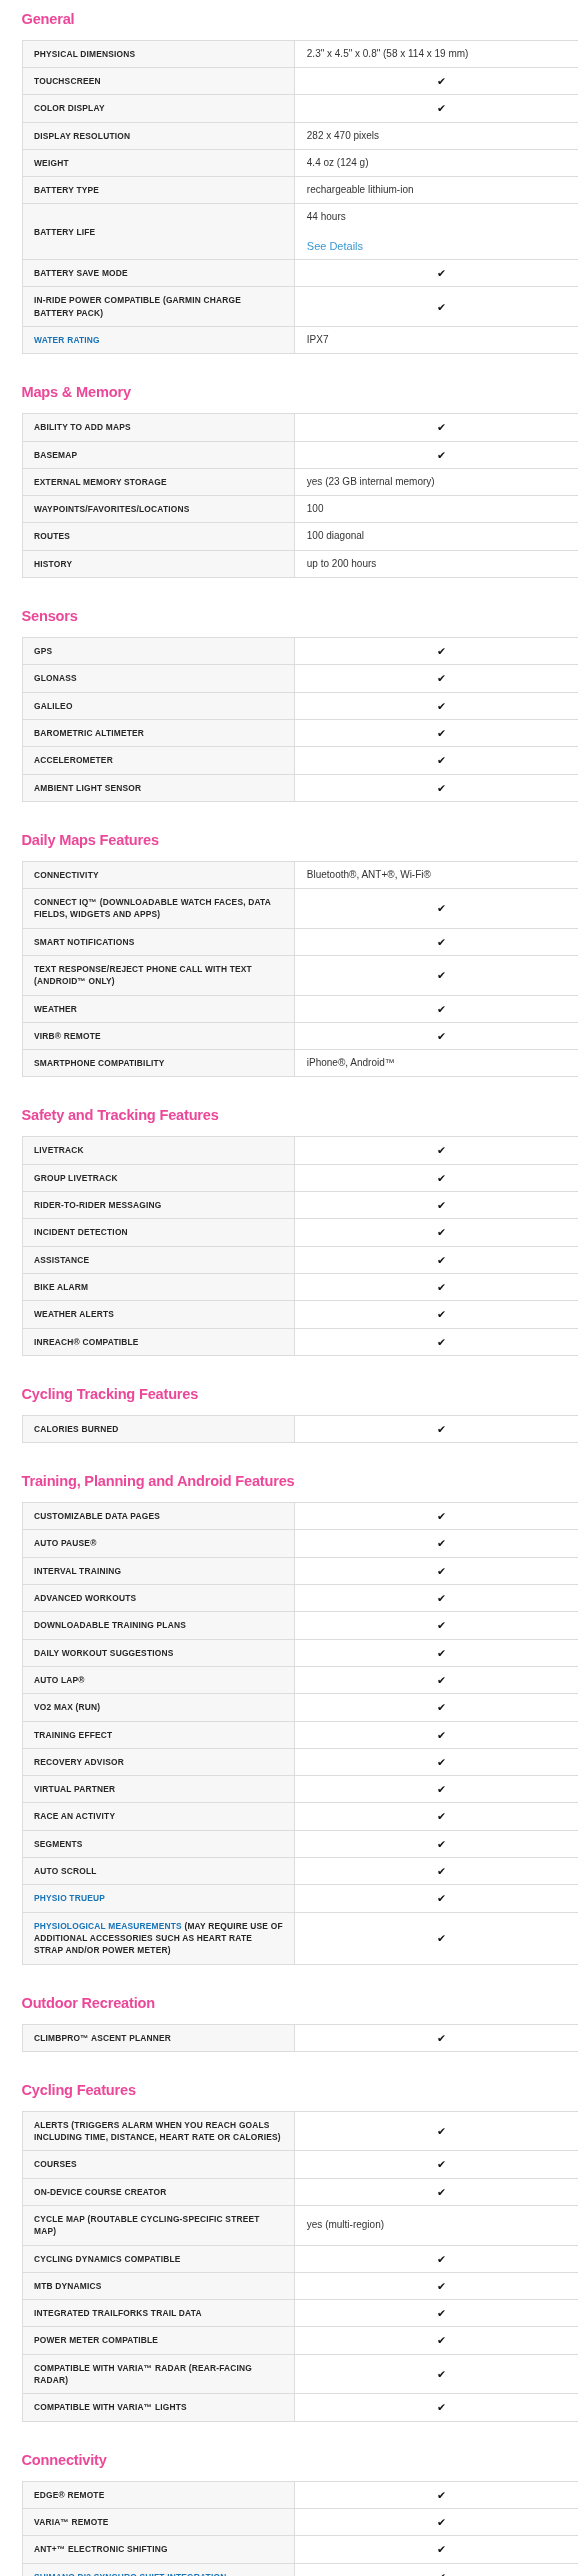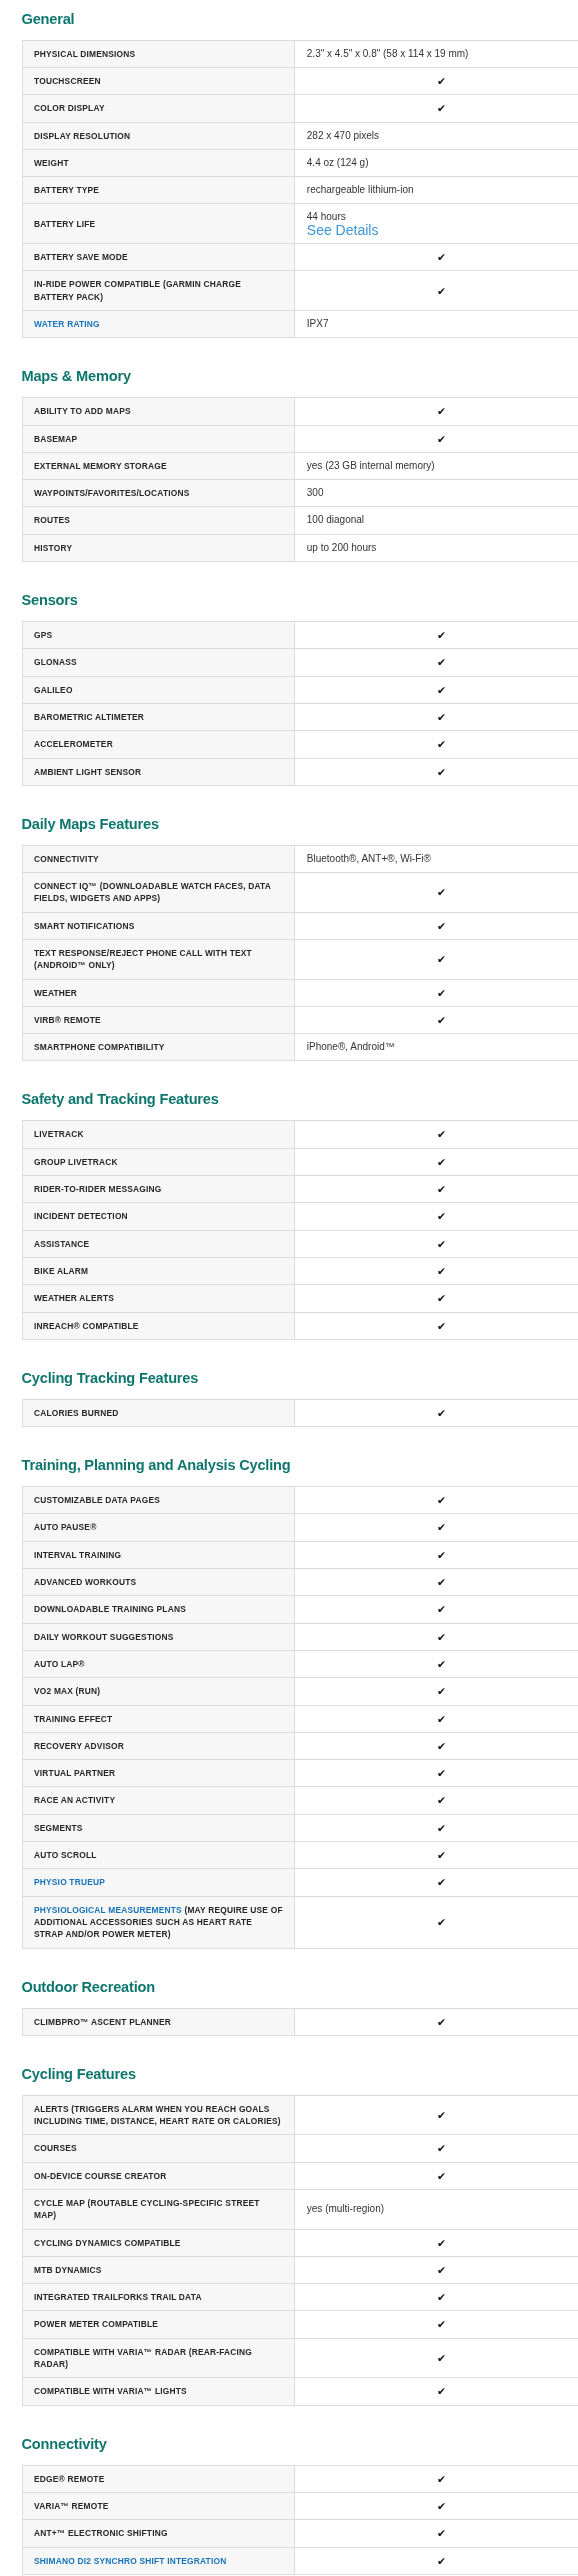--- a/index.html
+++ b/index.html
@@ -10,21 +10,21 @@
   }
   .page {
     width: 579px;
     padding: 10.7px 13px 10.7px 21.5px;
   }
   .section { margin-bottom: 30px; }
   .section:last-child { margin-bottom: 0; }
   .section-title {
     font-size: 14.6px;
     font-weight: bold;
-    color: #0f766e;
+    color: #ec4899;
     letter-spacing: -0.2px;
     margin-bottom: 13px;
   }
   .spec-table {
     width: 568px;
     border: 0.8px solid #dcdcdc;
   }
   .spec-row {
     display: flex;
     align-items: stretch;
@@ -68,23 +68,23 @@
     color: #333333;
     line-height: 12.3px;
   }
   .check-wrap { align-items: center; }
   .check-mark {
     font-size: 10.7px;
     color: #111111;
     line-height: 12.3px;
   }
   .see-details {
-    font-size: 14px;
+    font-size: 11px;
     line-height: 12.3px;
-    margin-top: 0;
+    margin-top: 16px;
     color: #3b97d3;
     text-decoration: none;
     cursor: pointer;
   }
 </style>
 </head>
 <body>
 
 <div class="page">
   <div id="sections-root">
@@ -199,21 +199,21 @@
             </div>
             <div class="value-cell">
               <div class="value-text">yes (23 GB internal memory)</div>
             </div>
           </div>
           <div class="spec-row">
             <div class="label-cell">
               <div class="label-text">WAYPOINTS/FAVORITES/LOCATIONS</div>
             </div>
             <div class="value-cell">
-              <div class="value-text">300</div>
+              <div class="value-text">100</div>
             </div>
           </div>
           <div class="spec-row">
             <div class="label-cell">
               <div class="label-text">ROUTES</div>
             </div>
             <div class="value-cell">
               <div class="value-text">100 diagonal</div>
             </div>
           </div>
@@ -417,21 +417,21 @@
             <div class="label-cell">
               <div class="label-text">CALORIES BURNED</div>
             </div>
             <div class="value-cell check-wrap">
               <span class="check-mark">✔</span>
             </div>
           </div>
         </div>
       </div>
       <div class="section">
-        <h2 class="section-title">Training, Planning and Analysis Cycling</h2>
+        <h2 class="section-title">Training, Planning and Android Features</h2>
         <div class="spec-table">
           <div class="spec-row">
             <div class="label-cell">
               <div class="label-text">CUSTOMIZABLE DATA PAGES</div>
             </div>
             <div class="value-cell check-wrap">
               <span class="check-mark">✔</span>
             </div>
           </div>
           <div class="spec-row">

